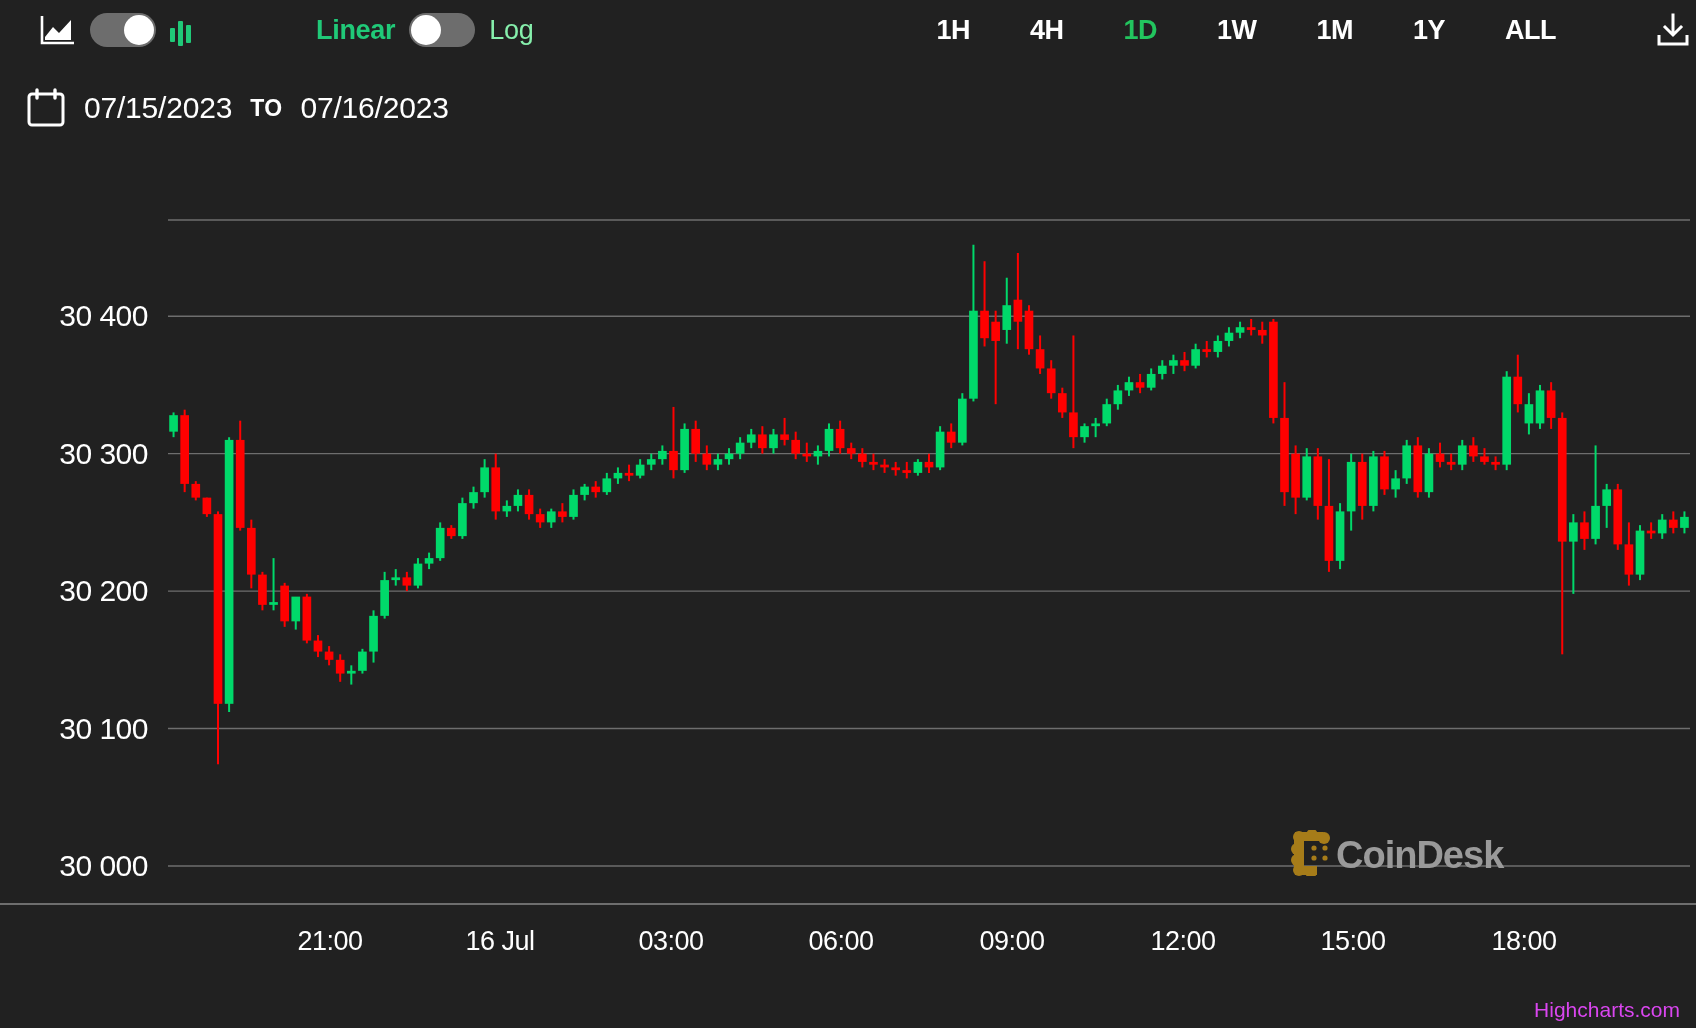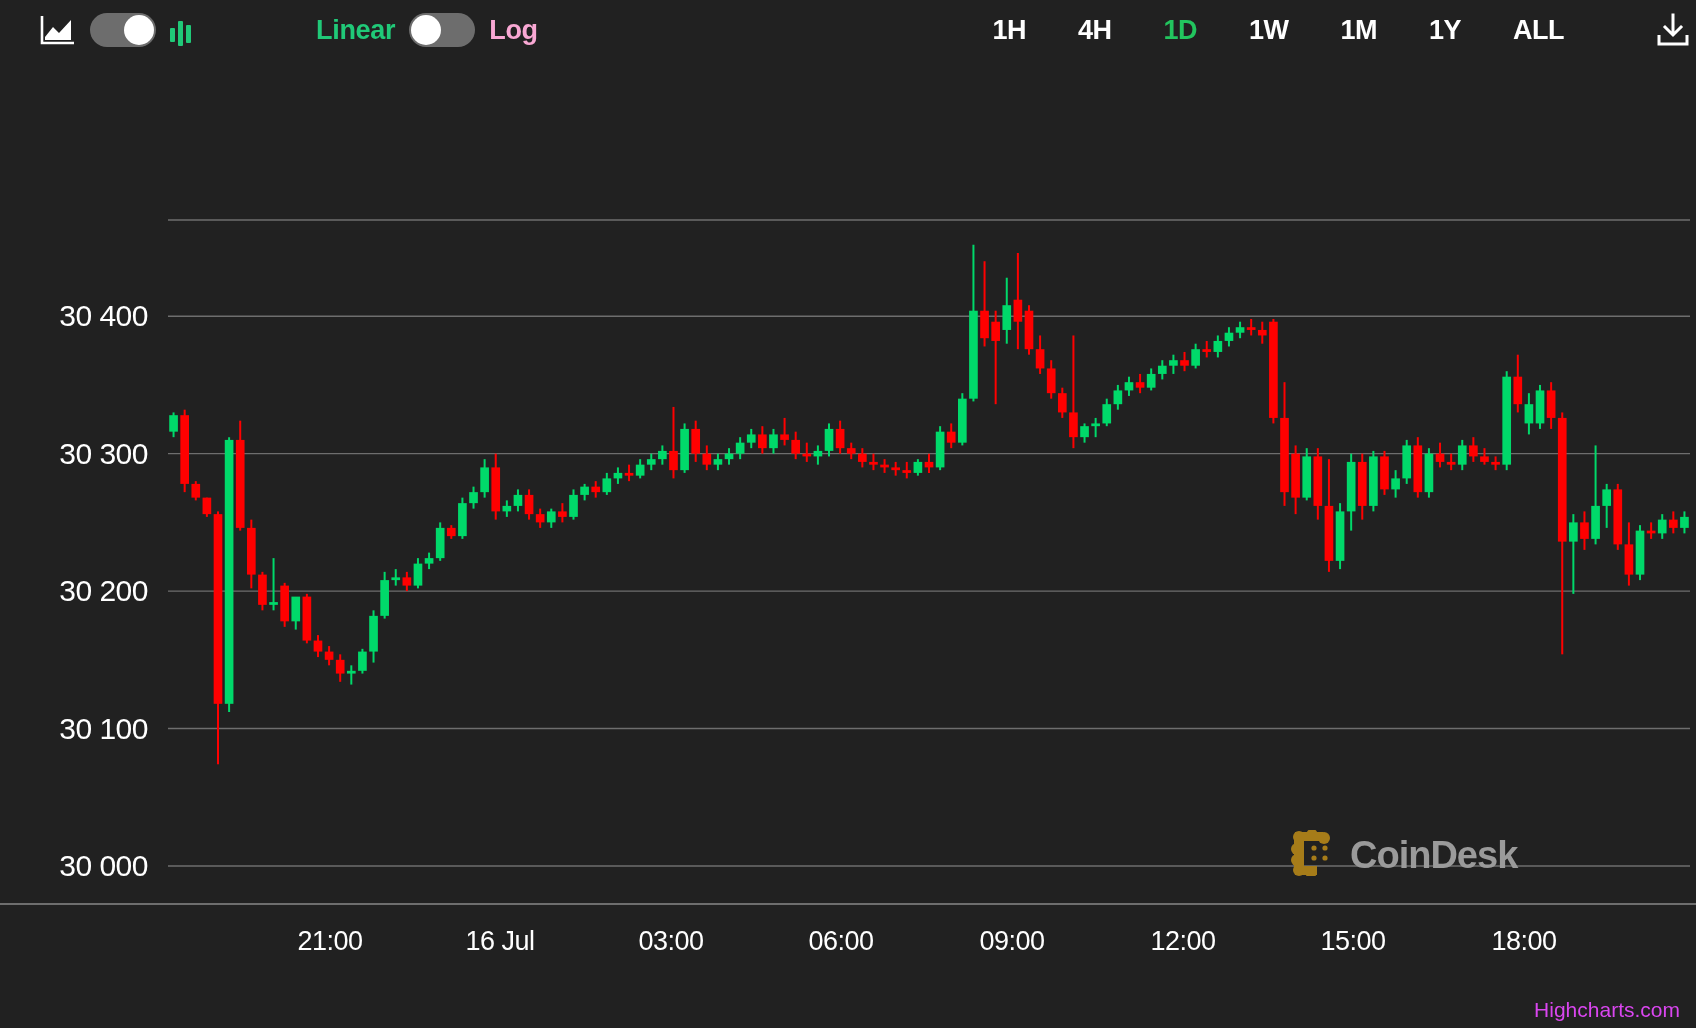--- a/index.html
+++ b/index.html
@@ -30,23 +30,23 @@
   }
   .switch .knob {
     position: absolute; top: 2px; width: 30px; height: 30px;
     border-radius: 50%; background: #fff;
   }
   .switch.on .knob { right: 2px; }
   .switch.off .knob { left: 2px; }
 
   .tb-mid { display: flex; align-items: center; gap: 14px; margin-left: 118px; }
   .lbl-linear { color: #20C978; font-size: 27px; font-weight: bold; letter-spacing: -0.3px; }
-  .lbl-log { color: #f9a8d4; font-size: 27px; font-weight: bold; letter-spacing: -0.3px; }
-
-  .tb-right { display: flex; align-items: center; gap: 8px; margin-left: auto; margin-right: 22px; }
+  .lbl-log { color: #86efac; font-size: 27px; font-weight: normal; letter-spacing: -0.3px; }
+
+  .tb-right { display: flex; align-items: center; gap: 16px; margin-left: auto; margin-right: 22px; }
   .range-btn {
     color: #ffffff; font-size: 27px; font-weight: bold; letter-spacing: -0.5px;
     padding: 4px 22px; cursor: pointer; background: none; border: none;
     font-family: "Liberation Sans", sans-serif;
   }
   .range-btn.active { color: #22c55e; }
   .dl-icon { margin-left: 62px; width: 34px; height: 34px; cursor: pointer; }
 
   
   .daterow {
@@ -65,21 +65,21 @@
   .gridline { stroke: #6e6e6e; stroke-width: 1.4; }
   .axisline { stroke: #6e6e6e; stroke-width: 2; }
 
   .credit {
     position: absolute; right: 16px; bottom: 6px;
     color: #d946ef; font-size: 21px; font-family: "Liberation Sans", sans-serif;
   }
   
   .watermark {
     position: absolute; left: 1290px; top: 830px;
-    display: flex; align-items: center; gap: 14px;
+    display: flex; align-items: center; 
   }
   .wm-text { color: #9a9a9a; font-size: 38px; font-weight: bold; letter-spacing: -1px; }
 </style>
 </head>
 <body>
 
 <div id="app">
 
   <div class="toolbar">
 
@@ -118,20 +118,31 @@
       <button class="range-btn">ALL</button>
       <span class="dl-icon">
         <svg width="34" height="34" viewBox="0 0 34 34">
           <path d="M17 2 V20 M9 14 L17 22 L25 14" fill="none" stroke="#ffffff" stroke-width="3" stroke-linecap="square"></path>
           <path d="M3 22 V31 H31 V22" fill="none" stroke="#ffffff" stroke-width="3"></path>
         </svg>
       </span>
     </div>
   </div>
 
+  <div class="daterow">
+    <span class="cal-icon">
+      <svg width="40" height="40" viewBox="0 0 40 40">
+        <rect x="3" y="6" width="34" height="31" rx="3" fill="none" stroke="#ffffff" stroke-width="3"></rect>
+        <path d="M11 2 V10 M29 2 V10" stroke="#ffffff" stroke-width="3.4" stroke-linecap="round"></path>
+      </svg>
+    </span>
+    <span class="date-text">07/15/2023</span>
+    <span class="date-to">TO</span>
+    <span class="date-text">07/16/2023</span>
+  </div>
 
   <div class="chart-wrap">
     <svg class="chart" id="chartsvg" width="1696" height="868">
         <line x1="168" y1="706" x2="1690" y2="706" class="gridline"></line>
         <text x="148" y="716" text-anchor="end" class="ytick">30 000</text>
         <line x1="168" y1="568.5531914893617" x2="1690" y2="568.5531914893617" class="gridline"></line>
         <text x="148" y="578.5531914893617" text-anchor="end" class="ytick">30 100</text>
         <line x1="168" y1="431.1063829787234" x2="1690" y2="431.1063829787234" class="gridline"></line>
         <text x="148" y="441.1063829787234" text-anchor="end" class="ytick">30 200</text>
         <line x1="168" y1="293.6595744680851" x2="1690" y2="293.6595744680851" class="gridline"></line>

